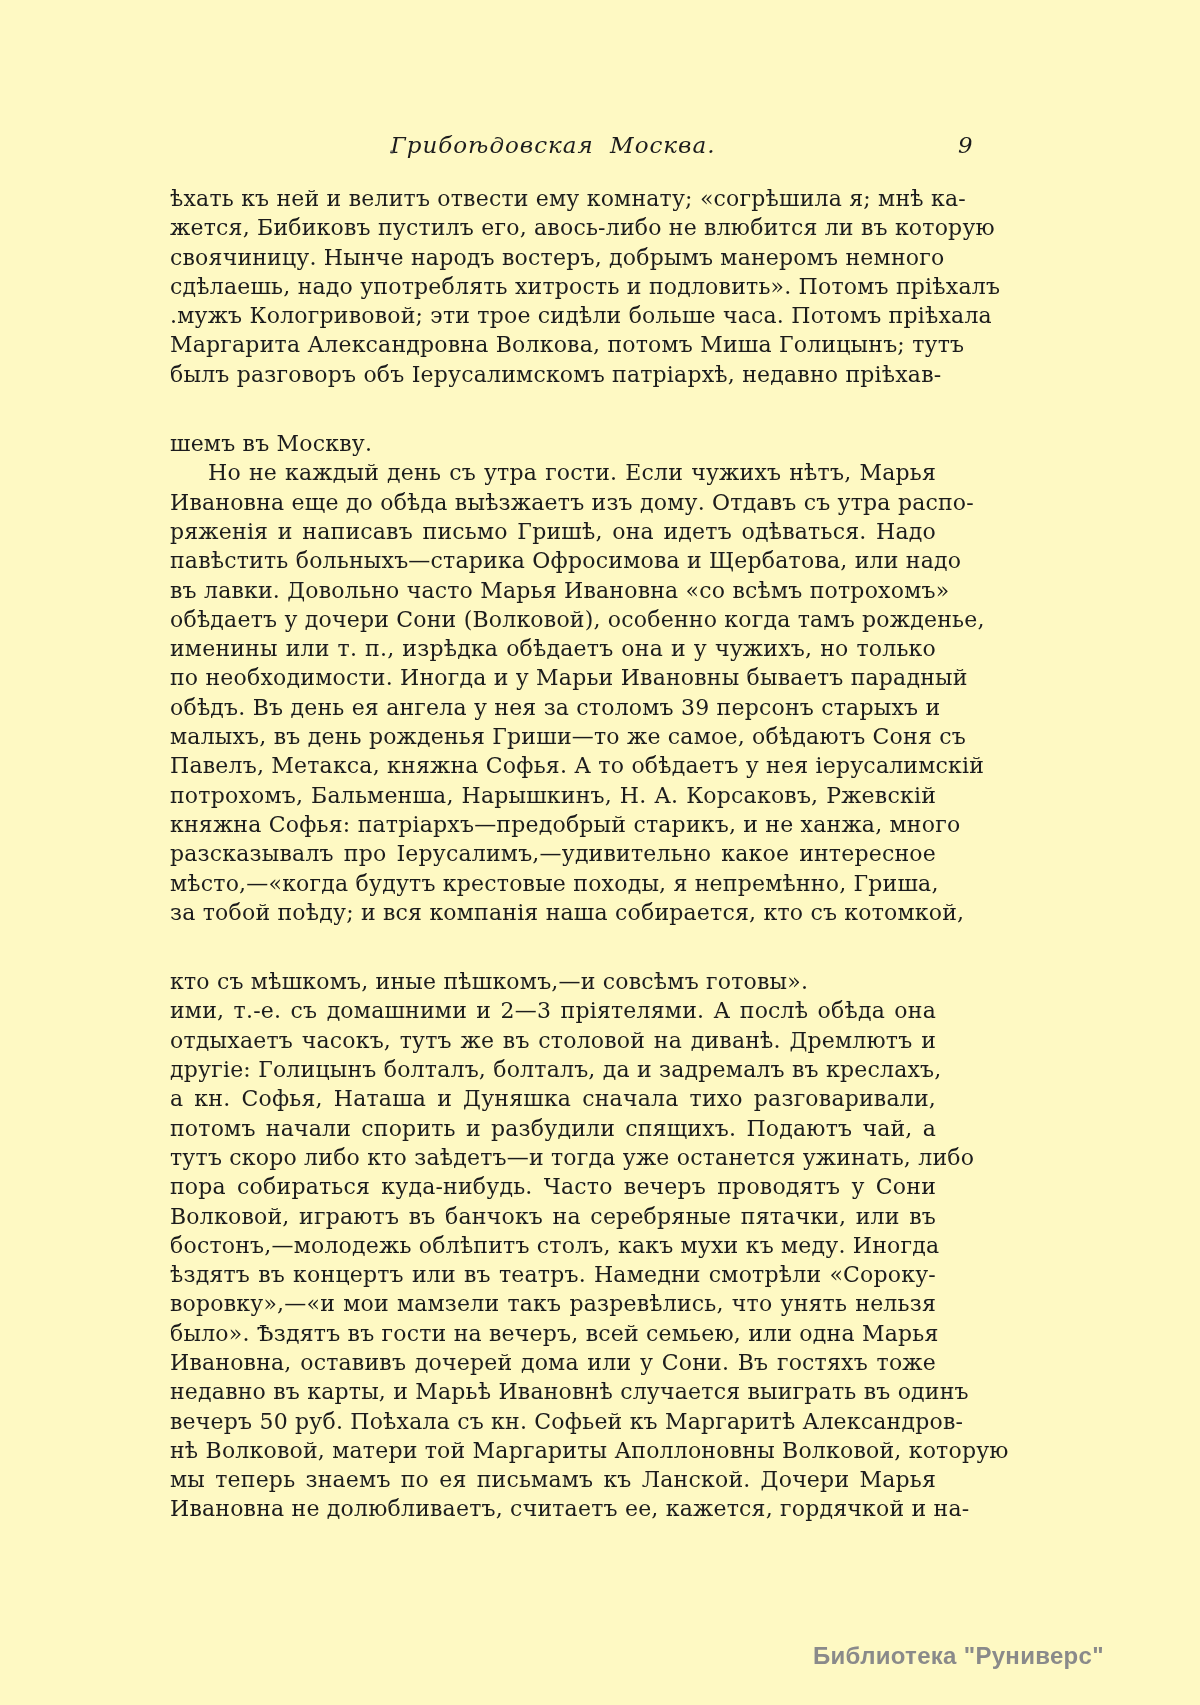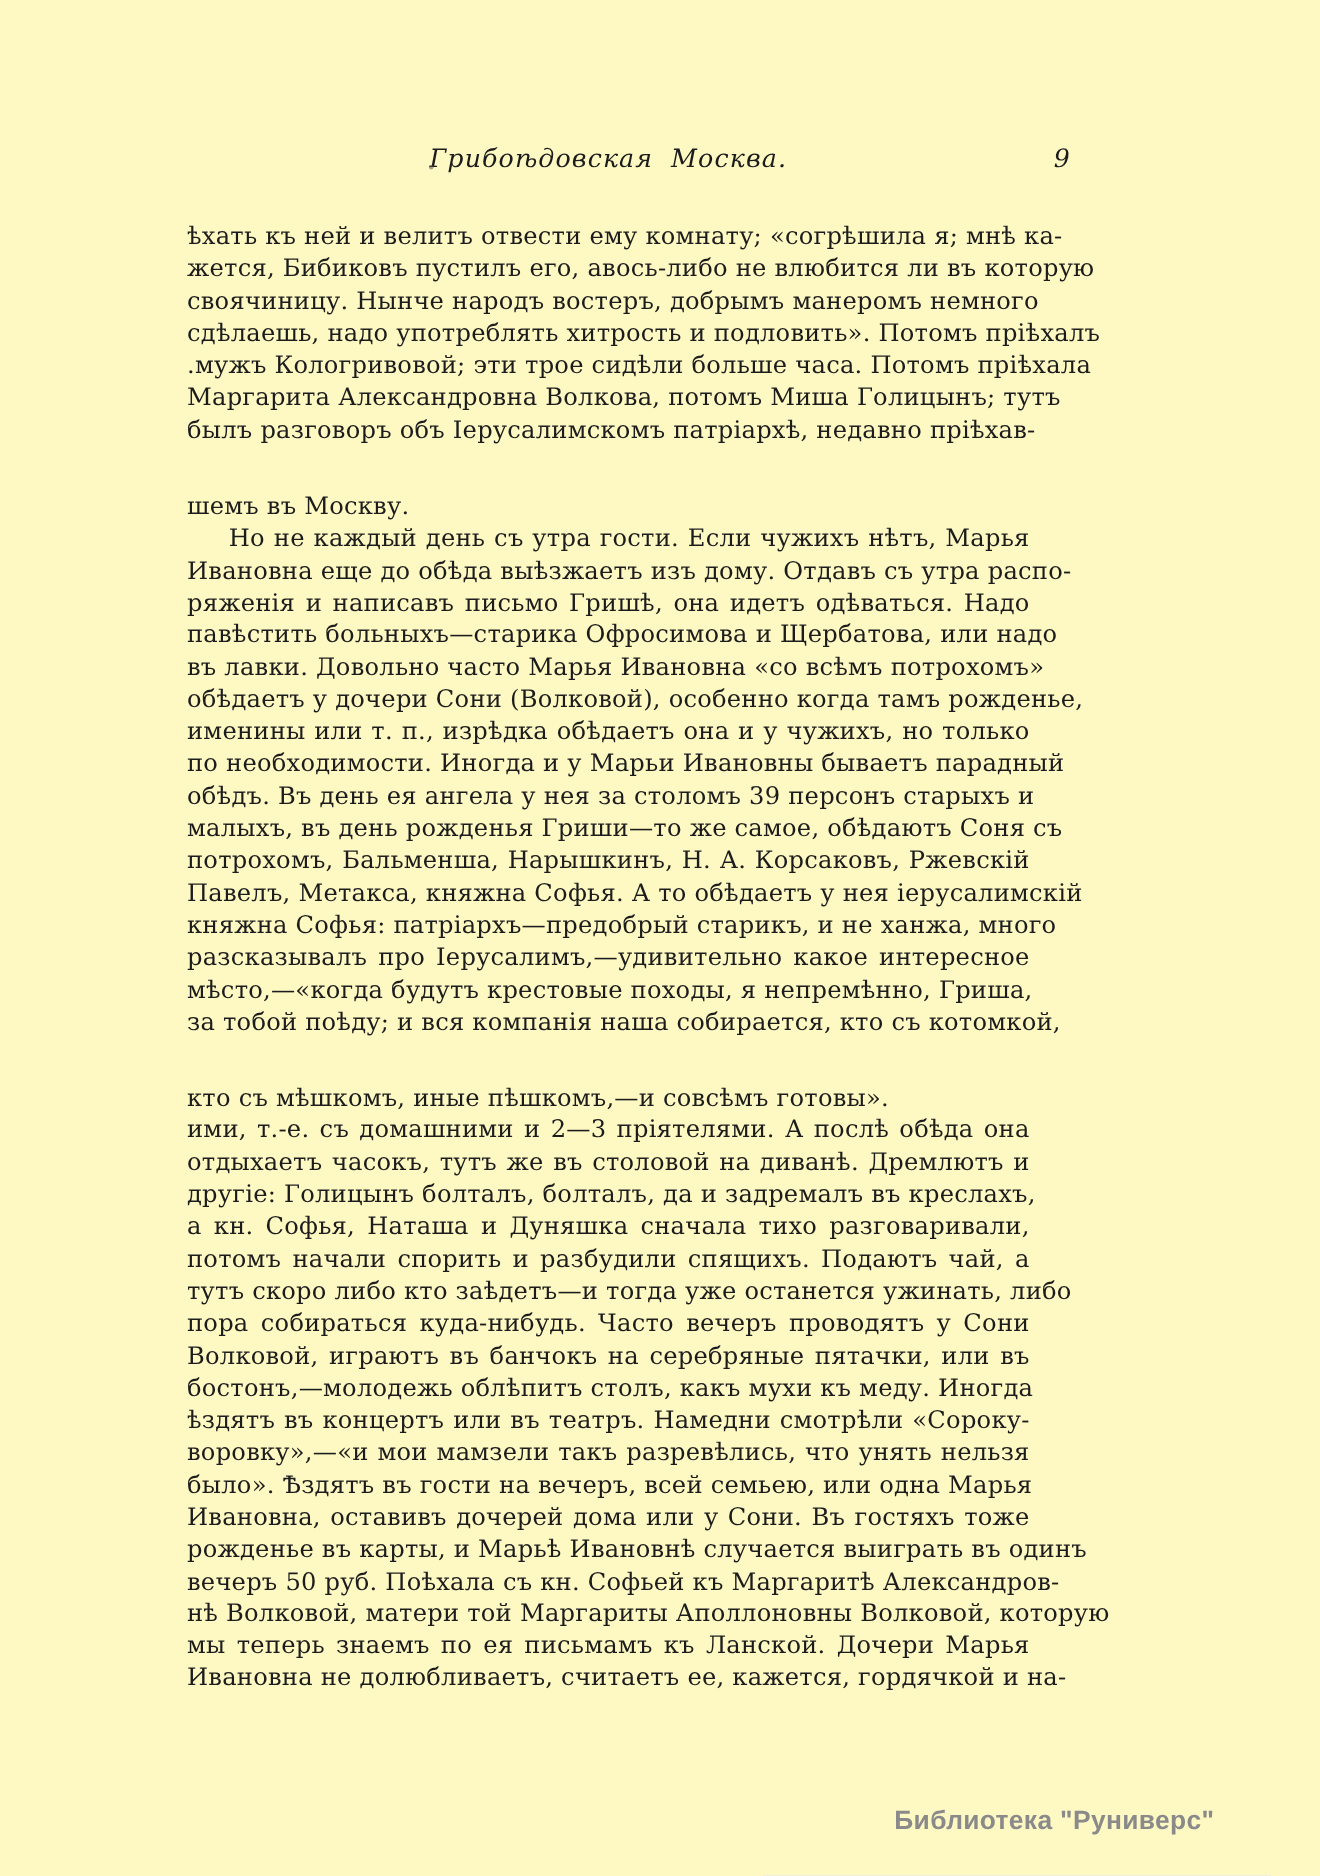--- a/index.html
+++ b/index.html
@@ -38,21 +38,21 @@
   .page-number {
     position: absolute;
     left: 788px;
     top: 0;
     font-style: italic;
     font-size: 23px;
   }
   .body-text {
     position: absolute;
     left: 170px;
-    top: 201px;
+    top: 184px;
     width: 766px;
   }
   .para { margin: 0; padding: 0; }
   .line {
     height: 29.3px;
     line-height: 29.3px;
     font-size: 22px;
     letter-spacing: 0.2px;
     text-align: justify;
     text-align-last: justify;
@@ -113,22 +113,22 @@
       <div class="line first">Но не каждый день съ утра гости. Если чужихъ нѣтъ, Марья</div>
       <div class="line">Ивановна еще до обѣда выѣзжаетъ изъ дому. Отдавъ съ утра распо-</div>
       <div class="line">ряженія и написавъ письмо Гришѣ, она идетъ одѣваться. Надо</div>
       <div class="line">павѣстить больныхъ—старика Офросимова и Щербатова, или надо</div>
       <div class="line">въ лавки. Довольно часто Марья Ивановна «со всѣмъ потрохомъ»</div>
       <div class="line">обѣдаетъ у дочери Сони (Волковой), особенно когда тамъ рожденье,</div>
       <div class="line">именины или т. п., изрѣдка обѣдаетъ она и у чужихъ, но только</div>
       <div class="line">по необходимости. Иногда и у Марьи Ивановны бываетъ парадный</div>
       <div class="line">обѣдъ. Въ день ея ангела у нея за столомъ 39 персонъ старыхъ и</div>
       <div class="line">малыхъ, въ день рожденья Гриши—то же самое, обѣдаютъ Соня съ</div>
+      <div class="line">Павелъ, Метакса, княжна Софья. А то обѣдаетъ у нея іерусалимскій</div>
       <div class="line">потрохомъ, Бальменша, Нарышкинъ, Н. А. Корсаковъ, Ржевскій</div>
-      <div class="line">Павелъ, Метакса, княжна Софья. А то обѣдаетъ у нея іерусалимскій</div>
       <div class="line">княжна Софья: патріархъ—предобрый старикъ, и не ханжа, много</div>
       <div class="line">разсказывалъ про Іерусалимъ,—удивительно какое интересное</div>
       <div class="line">мѣсто,—«когда будутъ крестовые походы, я непремѣнно, Гриша,</div>
       <div class="line">за тобой поѣду; и вся компанія наша собирается, кто съ котомкой,</div>
       <div class="line plast">кто съ мѣшкомъ, иные пѣшкомъ,—и совсѣмъ готовы».</div>
     </div>
 
     <div class="para">
       <div class="line">ими, т.-е. съ домашними и 2—3 пріятелями. А послѣ обѣда она</div>
       <div class="line">отдыхаетъ часокъ, тутъ же въ столовой на диванѣ. Дремлютъ и</div>
@@ -136,21 +136,21 @@
       <div class="line">а кн. Софья, Наташа и Дуняшка сначала тихо разговаривали,</div>
       <div class="line">потомъ начали спорить и разбудили спящихъ. Подаютъ чай, а</div>
       <div class="line">тутъ скоро либо кто заѣдетъ—и тогда уже останется ужинать, либо</div>
       <div class="line">пора собираться куда-нибудь. Часто вечеръ проводятъ у Сони</div>
       <div class="line">Волковой, играютъ въ банчокъ на серебряные пятачки, или въ</div>
       <div class="line">бостонъ,—молодежь облѣпитъ столъ, какъ мухи къ меду. Иногда</div>
       <div class="line">ѣздятъ въ концертъ или въ театръ. Намедни смотрѣли «Сороку-</div>
       <div class="line">воровку»,—«и мои мамзели такъ разревѣлись, что унять нельзя</div>
       <div class="line">было». Ѣздятъ въ гости на вечеръ, всей семьею, или одна Марья</div>
       <div class="line">Ивановна, оставивъ дочерей дома или у Сони. Въ гостяхъ тоже</div>
-      <div class="line">рожденье въ карты, и Марьѣ Ивановнѣ случается выиграть въ одинъ</div>
+      <div class="line">недавно въ карты, и Марьѣ Ивановнѣ случается выиграть въ одинъ</div>
       <div class="line">вечеръ 50 руб. Поѣхала съ кн. Софьей къ Маргаритѣ Александров-</div>
       <div class="line">нѣ Волковой, матери той Маргариты Аполлоновны Волковой, которую</div>
       <div class="line">мы теперь знаемъ по ея письмамъ къ Ланской. Дочери Марья</div>
       <div class="line">Ивановна не долюбливаетъ,  считаетъ ее, кажется,  гордячкой и на-</div>
     </div>
 
   </div>
 
   <div class="watermark">Библиотека "Руниверс"</div>
 

